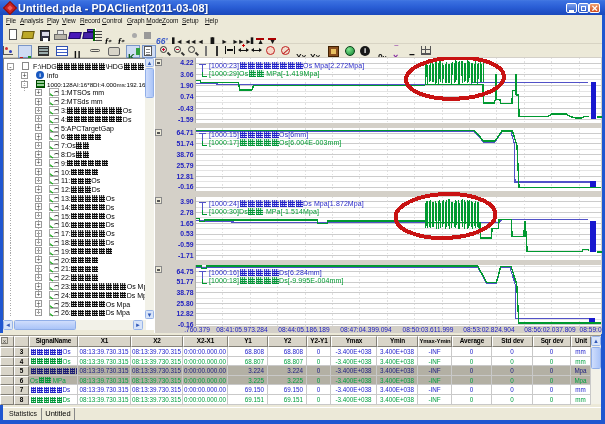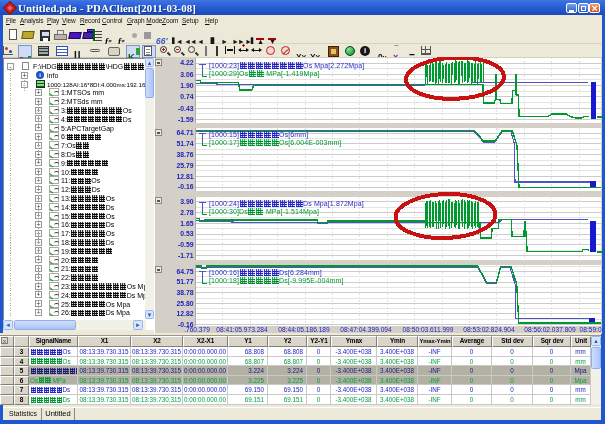--- a/index.html
+++ b/index.html
@@ -4,21 +4,21 @@
 html,body{width:605px;height:424px;overflow:hidden;}
 body{font-family:"Liberation Sans",sans-serif;position:relative;background:#ECE9D8;}
 .abs{position:absolute;}
 .cn{display:inline-block;vertical-align:middle;width:6px;height:6.5px;margin:0 0.5px 1.5px 0.5px;}
 .cn.k{background:repeating-linear-gradient(0deg,rgba(10,10,10,1) 0 1px,rgba(10,10,10,.18) 1px 2.2px),repeating-linear-gradient(90deg,rgba(10,10,10,.8) 0 1px,transparent 1px 2.2px);}
 .cn.g{background:repeating-linear-gradient(0deg,rgba(0,150,55,1) 0 1px,rgba(0,150,55,.18) 1px 2.2px),repeating-linear-gradient(90deg,rgba(0,150,55,.8) 0 1px,transparent 1px 2.2px);}
 .cn.b{background:repeating-linear-gradient(0deg,rgba(32,32,200,1) 0 1px,rgba(32,32,200,.18) 1px 2.2px),repeating-linear-gradient(90deg,rgba(32,32,200,.8) 0 1px,transparent 1px 2.2px);}
 .cn.n{background:repeating-linear-gradient(0deg,rgba(25,25,115,1) 0 1px,rgba(25,25,115,.18) 1px 2.2px),repeating-linear-gradient(90deg,rgba(25,25,115,.8) 0 1px,transparent 1px 2.2px);}
 
 #title{left:0;top:0;width:605px;height:15px;background:linear-gradient(180deg,#4579E2 0%,#3A70E0 8%,#2B5FD6 45%,#2152C8 75%,#1B49BC 100%);}
-#title .cap{left:18px;top:1.5px;color:#fff;font-weight:bold;font-size:10.8px;font-family:Liberation Serif, serif;letter-spacing:0.1px;text-shadow:1px 1px 1px #1a3a8a;}
+#title .cap{left:18px;top:1.5px;color:#fff;font-weight:bold;font-size:10.8px;font-family:Liberation Sans, sans-serif;letter-spacing:0.1px;text-shadow:1px 1px 1px #1a3a8a;}
 .tbtn{top:2.5px;width:11px;height:10.5px;border:1px solid #fff;border-radius:2px;color:#fff;}
 
 #menu{left:3px;top:15px;width:599px;height:11px;background:#ECE9D8;font-size:6.5px;letter-spacing:-0.1px;color:#111;}
 #menu span{position:absolute;top:2px;}
 
 .tb{left:3px;width:599px;background:#ECE9D8;}
 .icon{position:absolute;}
 .sep{position:absolute;width:1px;background:#b8b4a4;border-right:1px solid #fff;}
 
 #tree{left:3px;top:58px;width:151px;height:275px;background:#fff;border:1px solid #888;border-right:none;overflow:hidden;}

